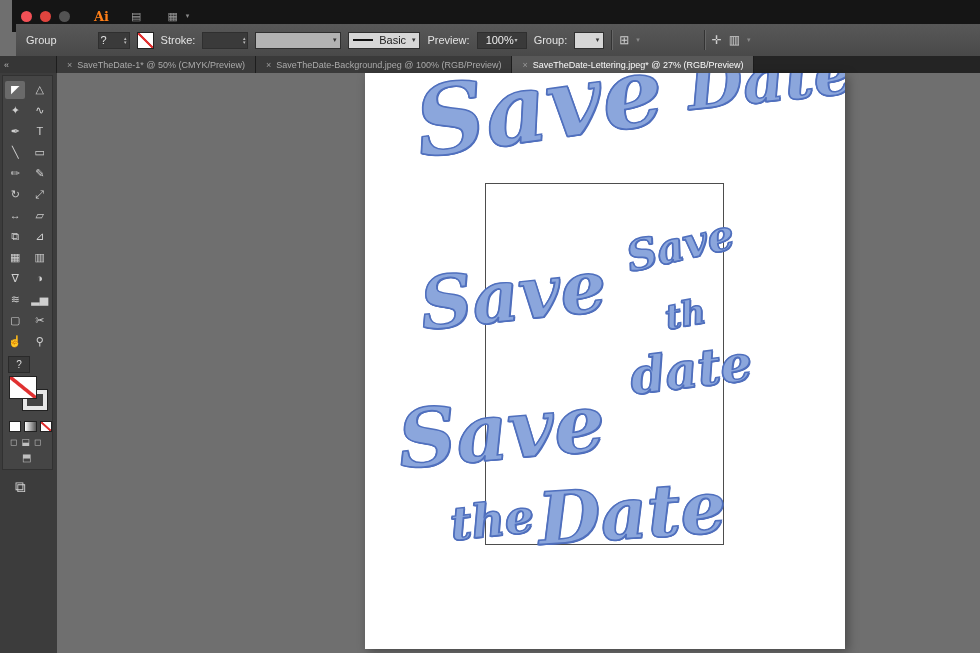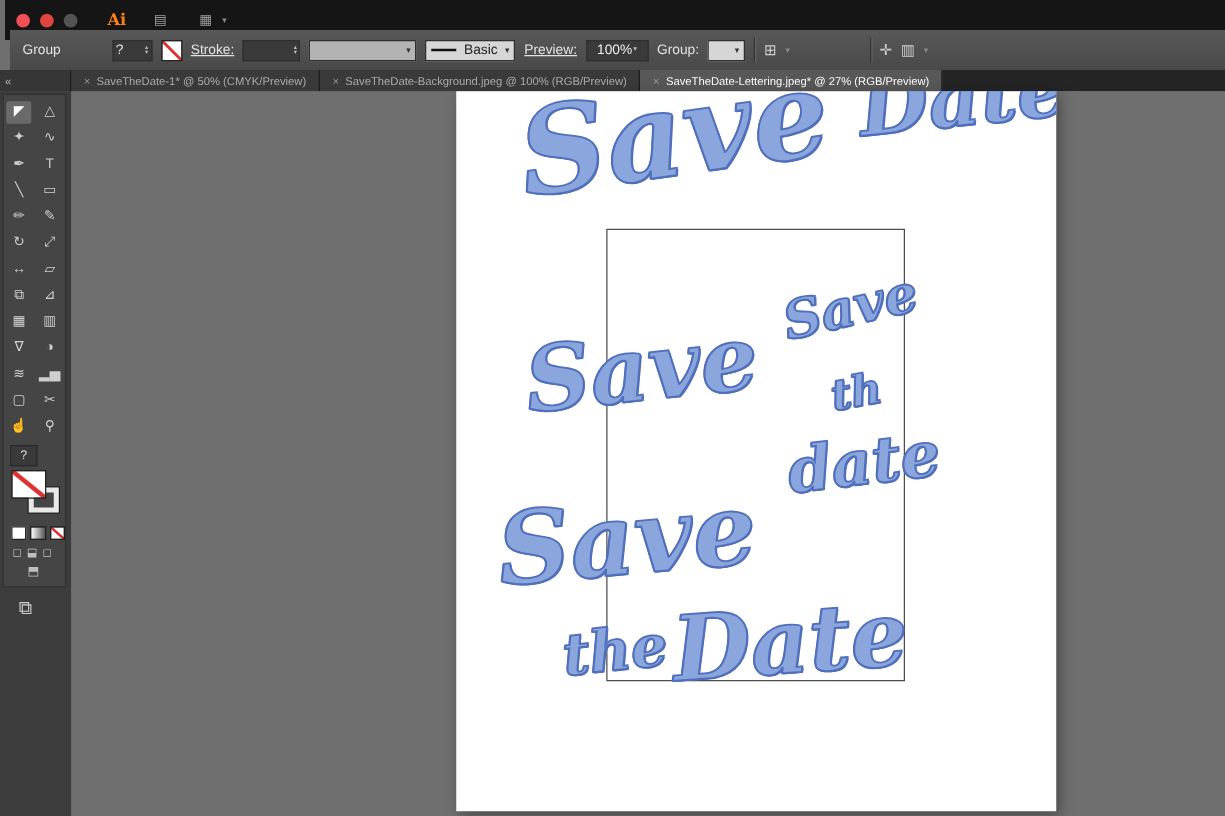--- a/index.html
+++ b/index.html
@@ -1,37 +1,37 @@
 <!DOCTYPE html>
 <html><head>
 <meta charset="utf-8">
 <style>
   html,body { margin:0; padding:0; background:#2a2a2a; }
   .app { position:relative; width:980px; height:653px; overflow:hidden;
          background:#6f6f6f; font-family:"Liberation Sans",sans-serif;
          -webkit-font-smoothing:antialiased; }
 
   
-  .titlebar { position:absolute; top:0; left:4px; right:0; height:32px;
+  .titlebar { position:absolute; top:0; left:12px; right:0; height:32px;
               background:#151515; display:flex; align-items:center;
               gap:8px; padding:0 9px; }
   .traffic { width:11px; height:11px; border-radius:50%; display:inline-block; }
   .t-red { background:#f25056; } .t-yellow { background:#e0443e; }
   .t-green { background:#535353; }
   .ai-logo { color:#ff7f18; font-weight:bold; font-size:13px; margin-left:16px;
              font-family:"DejaVu Serif",serif; }
   .tb-icon { color:#9a9a9a; font-size:11px; line-height:1; }
   .tb-arrow { color:#8a8a8a; font-size:7px; }
 
   
-  .controlbar { position:absolute; top:24px; left:8px; right:0; height:32px;
+  .controlbar { position:absolute; top:24px; left:16px; right:0; height:32px;
                 background:linear-gradient(#585858,#494949);
                 border-bottom:1px solid #2d2d2d; display:flex; align-items:center;
                 gap:7px; padding:0 10px; font-size:11px; color:#e2e2e2; }
-  .cb-link { text-decoration:underline; cursor:pointer; }
+  .cb-link { cursor:pointer; }
   .cb-link.hl { color:#e0b765;margin-top:44px; }
   .cb-box { height:17px; display:flex; align-items:center; box-sizing:border-box;
             border:1px solid #2f2f2f; background:#3a3a3a; }
   .cb-fillbox { width:32px; justify-content:space-between; padding:0 2px; margin-left:34px; }
   .spinner { display:flex; flex-direction:column; line-height:4px; font-size:5px; color:#bbb; }
   .none-swatch { width:15px; height:15px; border:1px solid #222;
        background:linear-gradient(to top right,#fff 43%,#e03131 46%,#e03131 54%,#fff 57%); }
   .cb-stepper { width:46px; justify-content:flex-end; padding:0 2px; }
   .cb-drop { background:#b3b3b3; color:#222; border:1px solid #2f2f2f;
              justify-content:space-between; padding:0 4px; }

